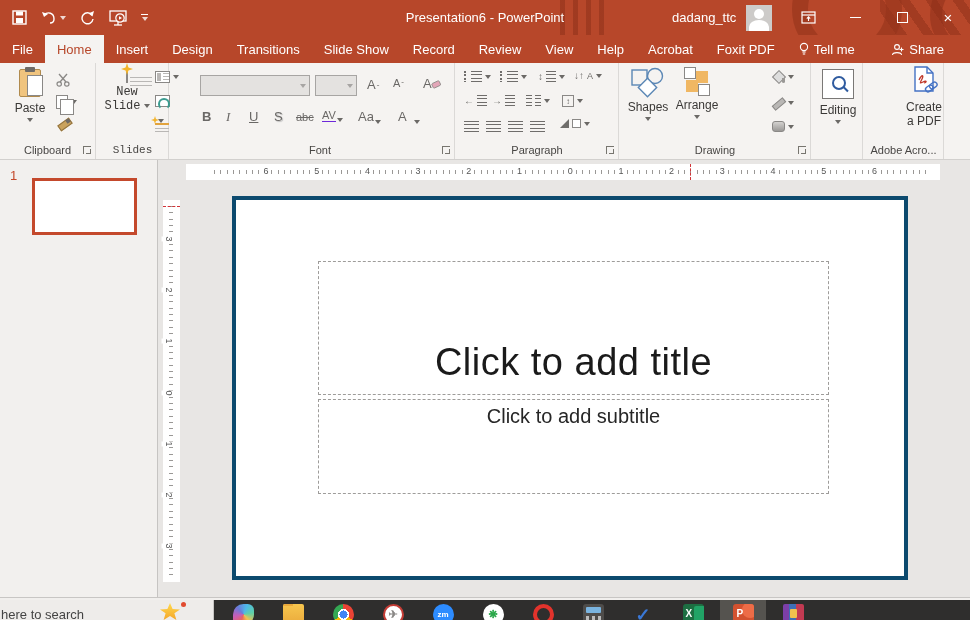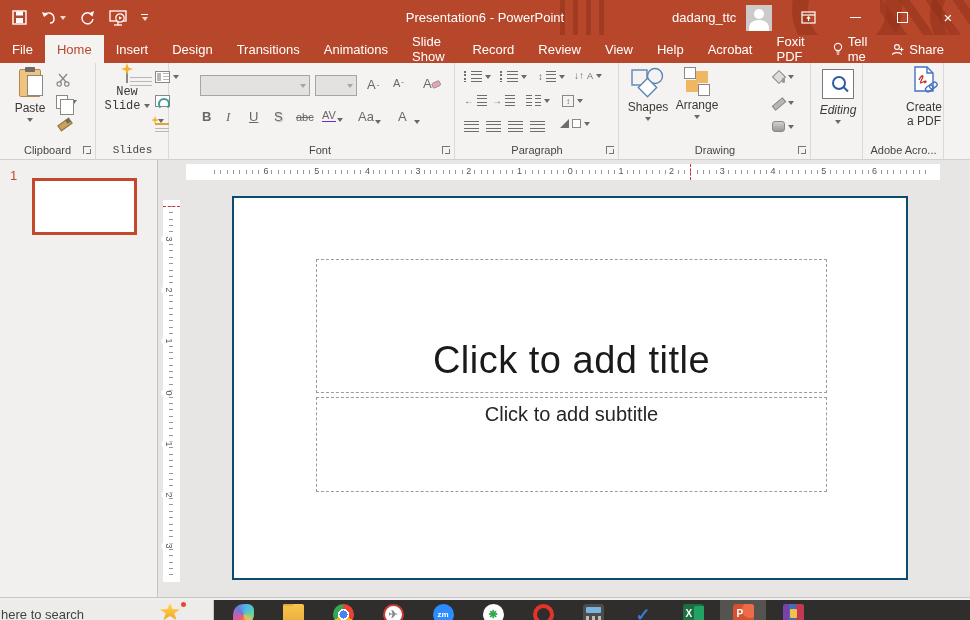--- a/index.html
+++ b/index.html
@@ -121,21 +121,21 @@
      background:repeating-linear-gradient(to right, #9a9896 0 1px, transparent 1px 6.35px); }
   .rnum { position:absolute; font-size:9px; color:#555; background:#fff; padding:0 2px; top:2px; transform:translateX(-50%); }
   #hruler-marker { position:absolute; left:504px; top:0; height:16px; border-left:1px dashed #d13438; }
   #vruler { position:absolute; left:163px; top:40px; width:17px; height:382px; background:#fff; }
   #vruler .ticks { position:absolute; top:6px; bottom:6px; left:6px; width:4px;
      background:repeating-linear-gradient(to bottom, #9a9896 0 1px, transparent 1px 6.35px); }
   .rnumv { position:absolute; font-size:9px; color:#555; background:#fff; padding:2px 0; left:3px; transform:translateY(-50%) rotate(90deg); }
   #vruler-marker { position:absolute; top:6px; left:0; width:17px; border-top:1px dashed #d13438; }
 
   
-  #slide { position:absolute; left:232px; top:36px; width:676px; height:384px; background:#fff; border:2px solid #0c4a6e; }
+  #slide { position:absolute; left:232px; top:36px; width:676px; height:384px; background:#fff; border:4px solid #0c4a6e; }
   .placeholder { position:absolute; border:1px dashed #9e9c9a; display:flex; justify-content:center; }
   #ph-title { left:82px; top:61px; width:511px; height:134px; align-items:flex-end; }
   #ph-title .ph-text { font-size:38px; font-weight:300; color:#1a1a1a; padding-bottom:10px; letter-spacing:.5px; }
   #ph-subtitle { left:82px; top:199px; width:511px; height:95px; align-items:flex-start; }
   #ph-subtitle .ph-text { font-size:20px; color:#262626; padding-top:5px; }
 
   
   #taskbar { position:absolute; left:0; top:600px; width:970px; height:20px; background:#2f2e2d; }
   #search-box { position:absolute; left:0; top:0; width:214px; height:20px; background:#eeecea; border-right:1px solid #c8c6c4; overflow:hidden; }
   #search-text { position:absolute; left:1px; top:7px; font-size:13px; color:#444; white-space:nowrap; }
@@ -253,23 +253,20 @@
     <span class="tab">
         <span>Insert</span>
       </span>
     <span class="tab">
         <span>Design</span>
       </span>
     <span class="tab">
         <span>Transitions</span>
       </span>
     <span class="tab">
-        <span>Animations</span>
-      </span>
-    <span class="tab">
         <span>Slide Show</span>
       </span>
     <span class="tab">
         <span>Record</span>
       </span>
     <span class="tab">
         <span>Review</span>
       </span>
     <span class="tab">
         <span>View</span>
@@ -502,21 +499,21 @@
         </span>
       <span class="mini" style="left:152px;top:58px;">
           <span class="ic-effects"></span>
           <span class="dd"></span>
         </span>
       <div class="grp-label">Drawing</div>
       <span class="dlg"></span>
     </div>
 
     <div class="grp" style="left:812px;width:51px;">
-      <div class="btn-big" style="left:7px;top:6px;width:38px;font-style:italic;">
+      <div class="btn-big" style="left:7px;top:6px;width:38px;">
         <span class="ic-editing-box"></span>
         <span style="margin-top:4px;">Editing</span>
         <span class="dd" style="margin-top:3px;"></span>
       </div>
 
     </div>
 
     <div class="grp" style="left:864px;width:80px;">
       <div class="btn-big" style="left:16px;top:3px;width:48px;margin-left:20px;">
         <svg width="28" height="32" viewBox="0 0 28 32">

